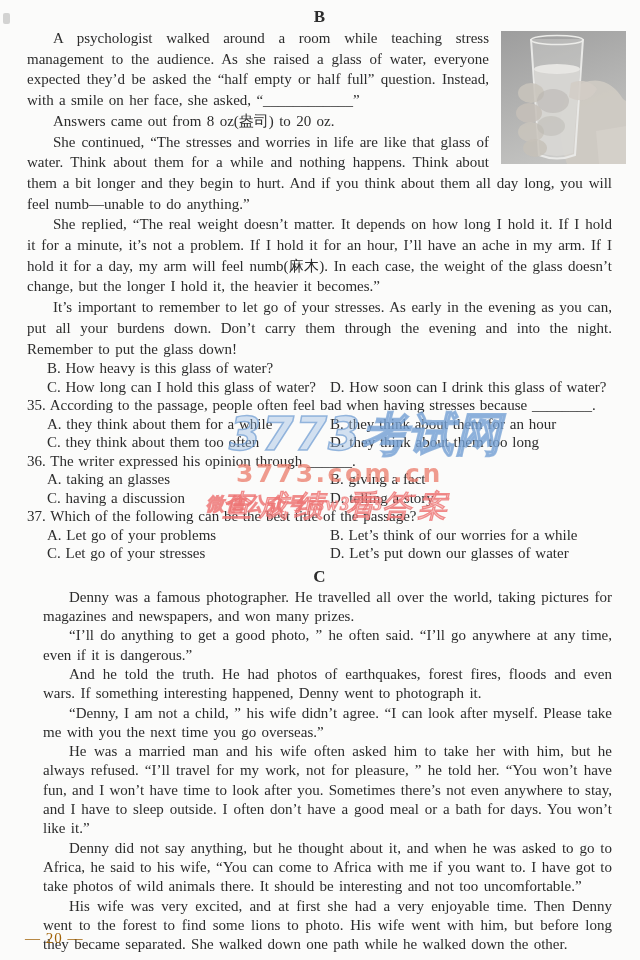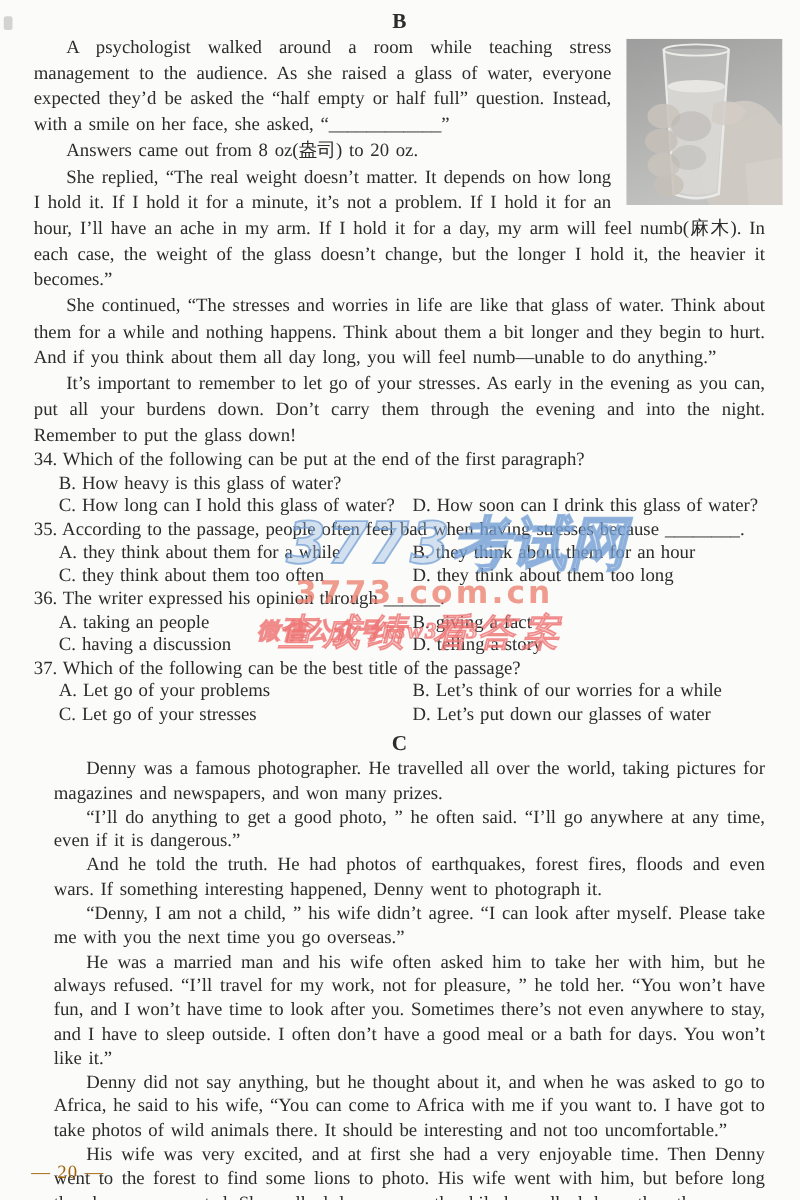--- a/index.html
+++ b/index.html
@@ -101,32 +101,28 @@
           <ellipse cx="28" cy="82" rx="13" ry="10" fill="#c5c0b8" opacity="0.85"></ellipse>
           <ellipse cx="30" cy="101" rx="13" ry="10" fill="#c9c4bc" opacity="0.85"></ellipse>
           <ellipse cx="34" cy="117" rx="12" ry="9" fill="#c5c0b8" opacity="0.8"></ellipse>
           <path d="M70,52 C80,48 90,50 96,58 C90,70 78,72 68,66 Z" fill="#d2cdc6" opacity="0.85"></path>
           <ellipse cx="52" cy="70" rx="16" ry="12" fill="#b5b2ad" opacity="0.5"></ellipse>
           <ellipse cx="50" cy="95" rx="14" ry="10" fill="#b8b5b0" opacity="0.45"></ellipse>
         </svg>
       </div>
       <p>A psychologist walked around a room while teaching stress management to the audience. As she raised a glass of water, everyone expected they’d be asked the “half empty or half full” question. Instead, with a smile on her face, she asked, “____________”</p>
       <p>Answers came out from 8 oz(盎司) to 20 oz.</p>
+      <p>She continued, “The stresses and worries in life are like that glass of water. Think about them for a while and nothing happens. Think about them a bit longer and they begin to hurt. And if you think about them all day long, you will feel numb—unable to do anything.”</p>
       <p>She replied, “The real weight doesn’t matter. It depends on how long I hold it. If I hold it for a minute, it’s not a problem. If I hold it for an hour, I’ll have an ache in my arm. If I hold it for a day, my arm will feel numb(麻木). In each case, the weight of the glass doesn’t change, but the longer I hold it, the heavier it becomes.”</p>
-      <p>She continued, “The stresses and worries in life are like that glass of water. Think about them for a while and nothing happens. Think about them a bit longer and they begin to hurt. And if you think about them all day long, you will feel numb—unable to do anything.”</p>
       <p>It’s important to remember to let go of your stresses. As early in the evening as you can, put all your burdens down. Don’t carry them through the evening and into the night. Remember to put the glass down!</p>
     </div>
 
     <div class="questions">
 
       <div class="q">
-        <div class="q-line">
-          <span class="q-num">34.</span>
-          <span class="q-text">Which of the following can be put at the end of the first paragraph?</span>
-        </div>
         <div class="opts">
           <span class="opt-right">B. How heavy is this glass of water?</span>
         </div>
         <div class="opts">
           <span class="opt-left">C. How long can I hold this glass of water?</span>
           <span class="opt-right">D. How soon can I drink this glass of water?</span>
         </div>
       </div>
 
       <div class="q">
@@ -143,21 +139,21 @@
           <span class="opt-right">D. they think about them too long</span>
         </div>
       </div>
 
       <div class="q">
         <div class="q-line">
           <span class="q-num">36.</span>
           <span class="q-text">The writer expressed his opinion through ______.</span>
         </div>
         <div class="opts">
-          <span class="opt-left">A. taking an people</span>
+          <span class="opt-left">A. taking an glasses</span>
           <span class="opt-right">B. giving a fact</span>
         </div>
         <div class="opts">
           <span class="opt-left">C. having a discussion</span>
           <span class="opt-right">D. telling a story</span>
         </div>
       </div>
 
       <div class="q">
         <div class="q-line">

